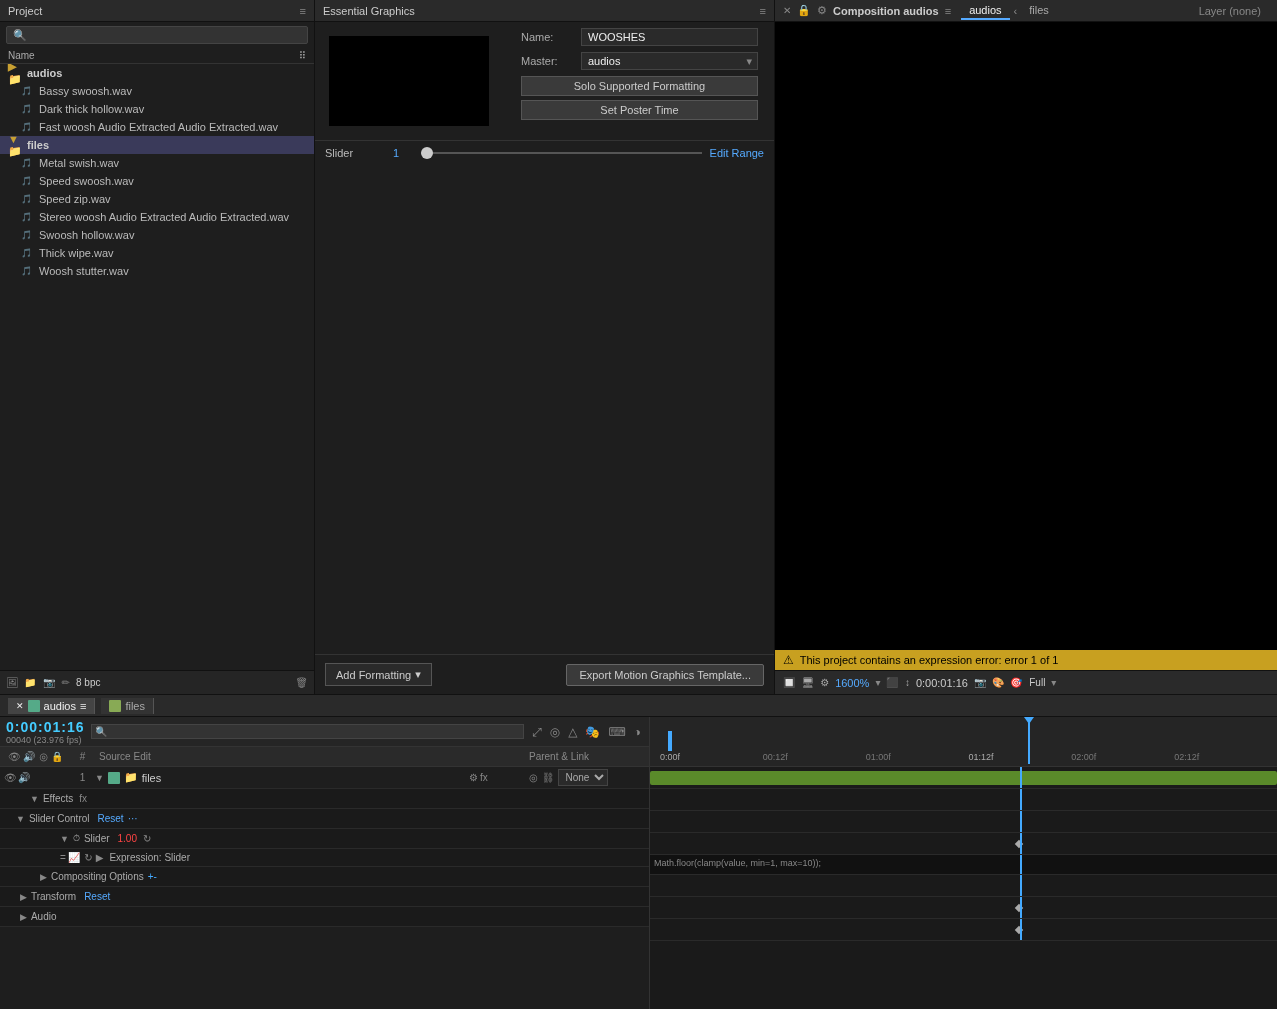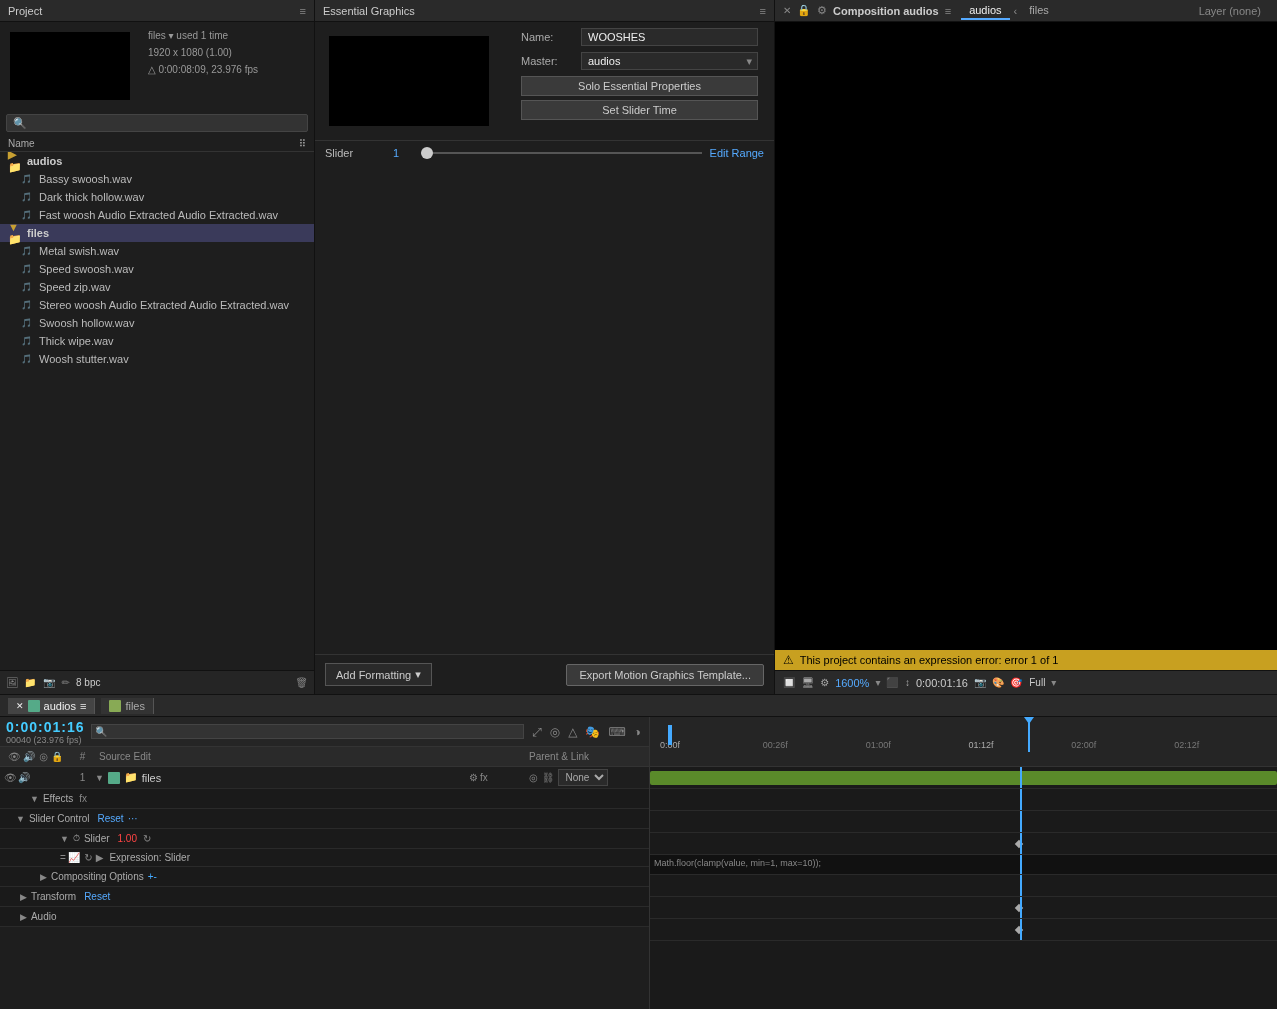--- a/index.html
+++ b/index.html
@@ -483,21 +483,21 @@
       display: flex;
       flex-direction: column;
       overflow: hidden;
     }
     .track-header {
       height: 50px;
       background: #252525;
       border-bottom: 1px solid #333;
       display: flex;
       align-items: flex-end;
-      padding-bottom: 14px;
+      padding-bottom: 2px;
       padding-left: 8px;
       position: relative;
     }
     .time-markers {
       display: flex;
       width: 100%;
       font-size: 9px;
       color: #777;
     }
     .time-marker {
@@ -555,28 +555,20 @@
   </style>
 </head>
 <body>
 
 <div class="top-section">
 
   <div class="project-panel">
     <div class="panel-header">
       <span class="panel-header-title">Project</span>
       <span class="panel-header-icon">≡</span>
-    </div>
-    <div style="display:flex; padding:4px;">
-      <div class="project-preview"></div>
-      <div style="padding:4px;">
-        <div class="project-info">files ▾  used 1 time</div>
-        <div class="project-info">1920 x 1080 (1.00)</div>
-        <div class="project-info">△ 0:00:08:09, 23.976 fps</div>
-      </div>
     </div>
     <input class="search-bar" type="text" placeholder="🔍" style="">
     <div class="file-list-header">
       <span>Name</span>
       <span style="font-size:10px;">⠿</span>
     </div>
     <div class="file-list">
 
       <div class="file-item folder">
         <span class="file-icon folder-icon">▶ 📁</span>
@@ -652,22 +644,22 @@
         </div>
         <div class="field-row">
           <span class="field-label">Master:</span>
           <div class="field-select-wrapper">
             <select class="field-select">
               <option>audios</option>
             </select>
             <span class="select-arrow">▾</span>
           </div>
         </div>
-        <button class="btn-solo">Solo Essential Properties</button>
-        <button class="btn-poster">Set Slider Time</button>
+        <button class="btn-solo">Solo Supported Formatting</button>
+        <button class="btn-poster">Set Poster Time</button>
       </div>
     </div>
     <div class="slider-row">
       <span class="slider-label">Slider</span>
       <span class="slider-value">1</span>
       <div class="slider-track">
         <div class="slider-thumb"></div>
       </div>
       <span class="edit-range-btn">Edit Range</span>
     </div>
@@ -838,21 +830,21 @@
         <span>Audio</span>
       </div>
     </div>
 
     <div class="timeline-right">
       <div class="track-header">
         <div style="position:relative; width:100%; height:100%; display:flex; align-items:flex-end; padding-bottom:2px;">
           <div style="position:absolute; left:10px; top:50%; transform:translateY(-50%); width:4px; height:20px; background:#4af;"></div>
           <div class="time-markers">
             <span class="time-marker" style="color:#aaa; font-size:9px; padding-left:2px;">0:00f</span>
-            <span class="time-marker" style="color:#777; font-size:9px;">00:26f</span>
+            <span class="time-marker" style="color:#777; font-size:9px;">00:12f</span>
             <span class="time-marker" style="color:#777; font-size:9px;">01:00f</span>
             <span class="time-marker" style="color:#aaa; font-size:9px;">01:12f</span>
             <span class="time-marker" style="color:#777; font-size:9px;">02:00f</span>
             <span class="time-marker" style="color:#777; font-size:9px;">02:12f</span>
           </div>
 
           <div style="position:absolute; left:370px; top:0; width:2px; background:#4af; height:100%; z-index:10;">
             <div style="position:absolute; top:0; left:-4px; width:0; height:0; border-left:5px solid transparent; border-right:5px solid transparent; border-top:7px solid #4af;"></div>
           </div>
         </div>

